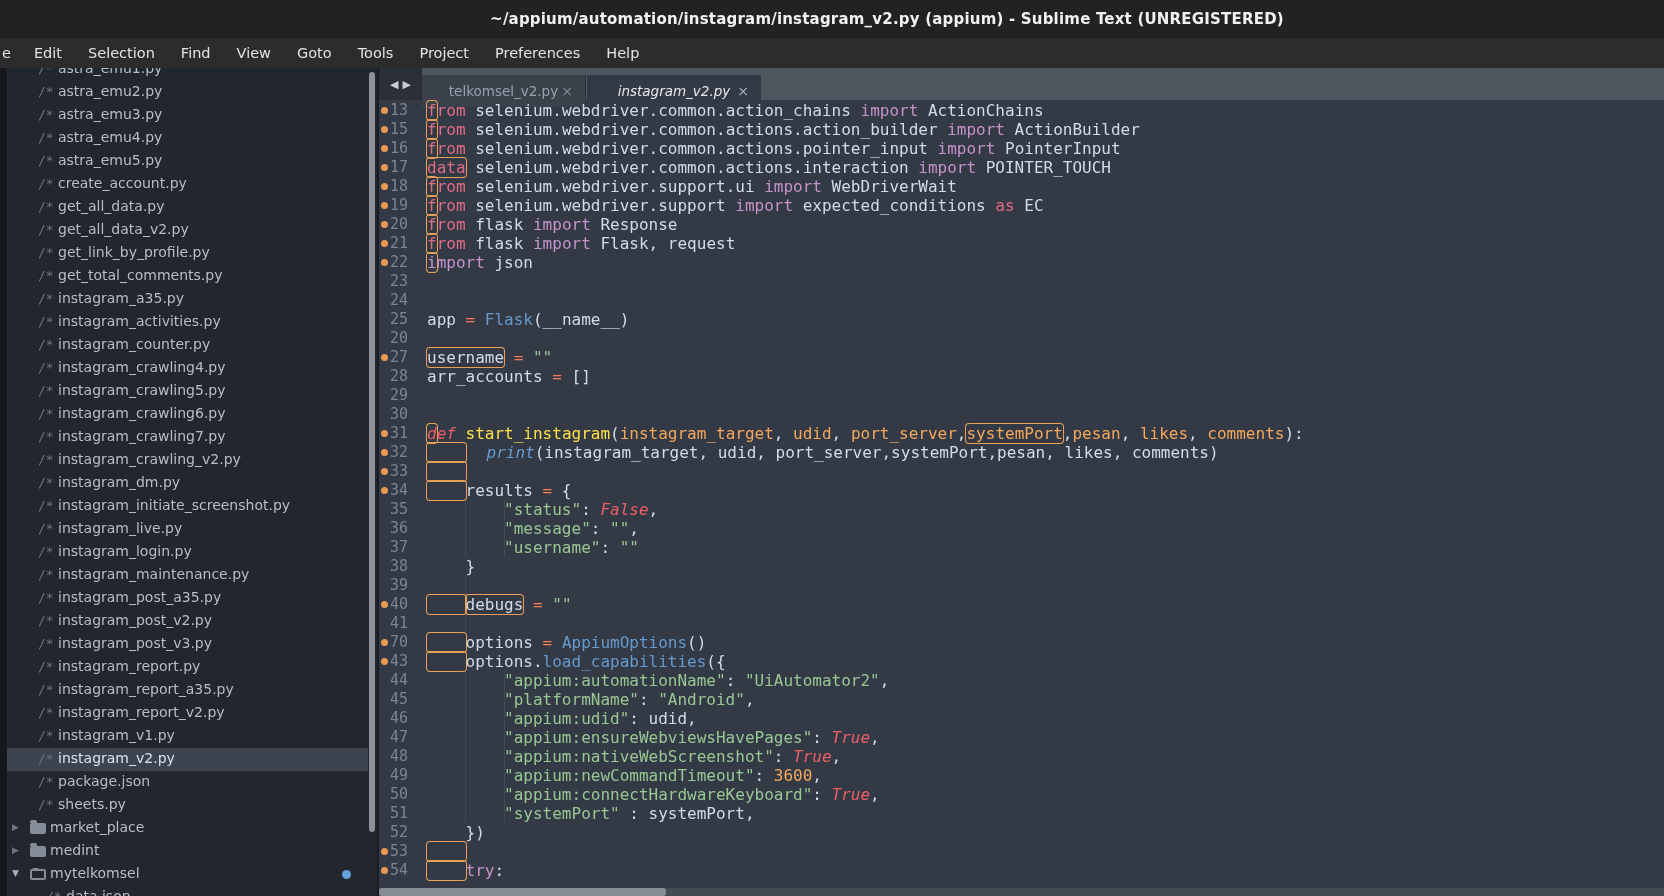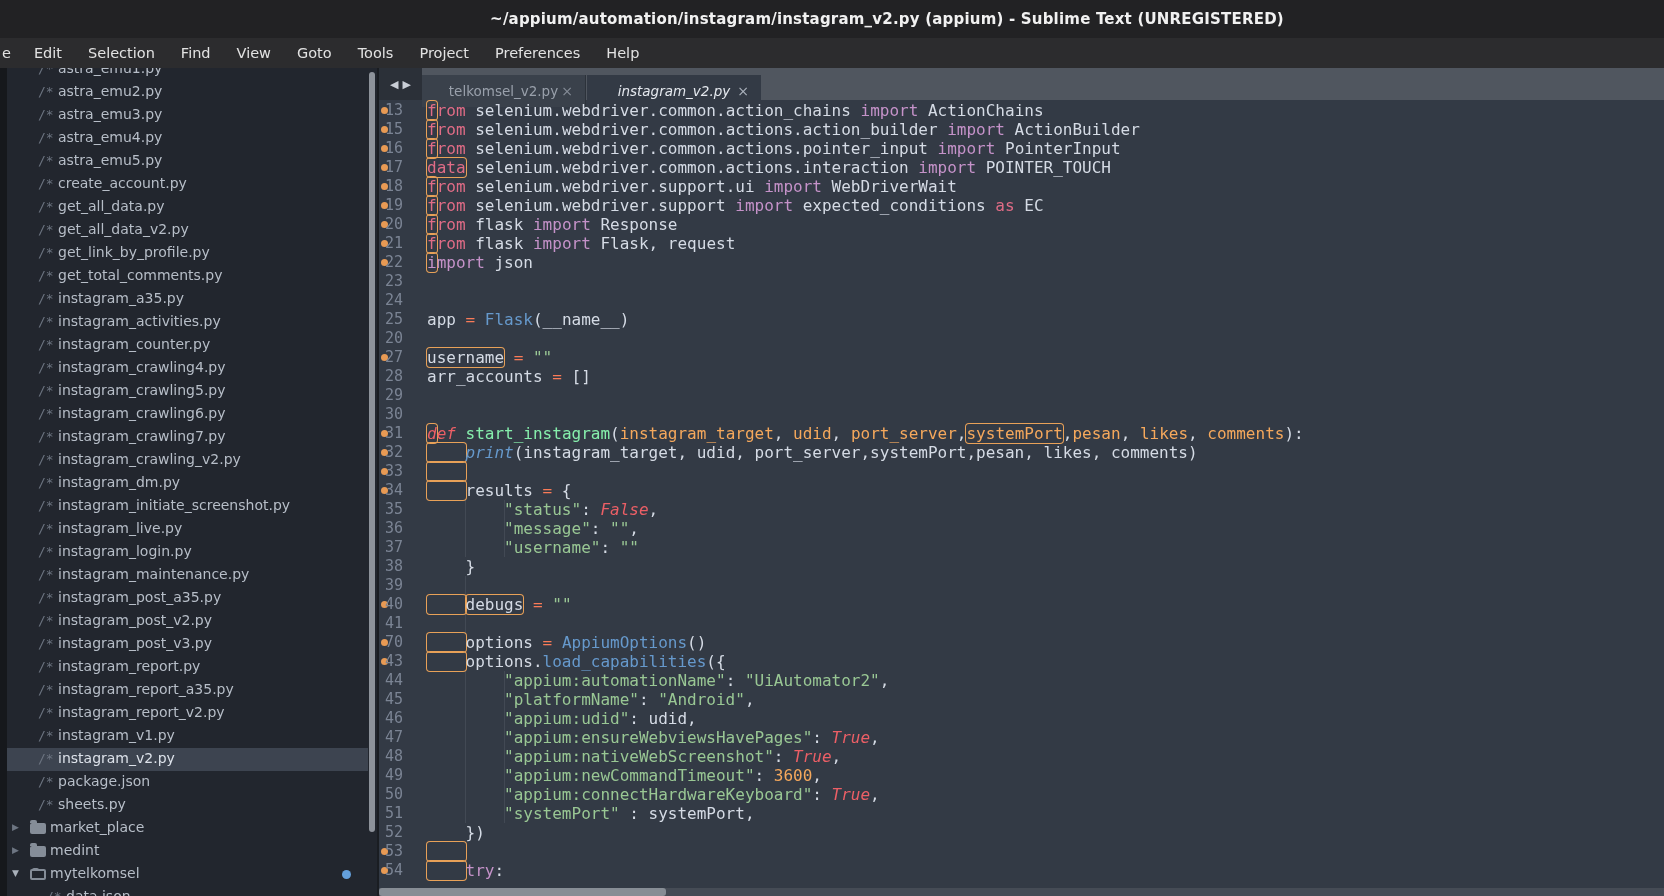--- a/index.html
+++ b/index.html
@@ -58,33 +58,33 @@
   .tab .tab-close { position:absolute; right:12px; font-size:14px; color:#848b96; }
   #tab-0 { left:43px; width:164px; background:#3a414b; border-right:1px solid #2c323a; justify-content:center; }
   #tab-1 { left:208px; width:174px; background:#333a45; justify-content:center; }
   #tab-1 .tab-label { color:#e4e8ee; font-style:italic; }
   #tab-1 .tab-close { color:#aab1bb; }
 
   
   #code { position:absolute; left:0; top:32px; width:1285px; height:788px; overflow:hidden; padding-top:1px; }
   .line { position:relative; height:19px; }
   .gdot { position:absolute; left:2px; top:6px; width:7px; height:7px; border-radius:50%; }
-  .num  { position:absolute; left:6px; top:0; width:28px; text-align:left; color:#7b8494;
+  .num  { position:absolute; left:6px; top:0; width:28px; text-align:center; color:#7b8494;
           font:15px/19px "DejaVu Sans Mono", monospace; }
   .codeline { position:absolute; left:48px; top:0; font:16px/19px "DejaVu Sans Mono", monospace;
               white-space:pre; color:#d5dbe5; }
   .guide { position:absolute; top:0; width:1px; height:19px; background:rgba(220,228,240,0.09); }
 
   .c-w  { color:#d5dbe5; }
   .c-kf { color:#e06c86; }
   .c-ki { color:#c592c9; }
   .c-pu { color:#c592c9; }
-  .c-fn { color:#86efac; }
+  .c-fn { color:#fde047; }
   .c-bl { color:#6699cc; }
-  .c-bli{ color:#6699cc; font-style:italic; }
+  .c-bli{ color:#6699cc; font-style:italic;padding-left:21px; }
   .c-or { color:#f5a85c; }
   .c-st { color:#99c794; }
   .c-re { color:#ec5f66; font-style:italic; }
   .c-eq { color:#f97b58; }
   .boxed { box-shadow:0 0 0 1px #e8a158; border-radius:3px; }
 
   
   #hscroll { position:absolute; left:0; bottom:0; width:1285px; height:8px; background:#454b55; }
   #hthumb  { position:absolute; left:0; top:0; width:287px; height:8px; background:#878d95; border-radius:3px; }
 </style>

